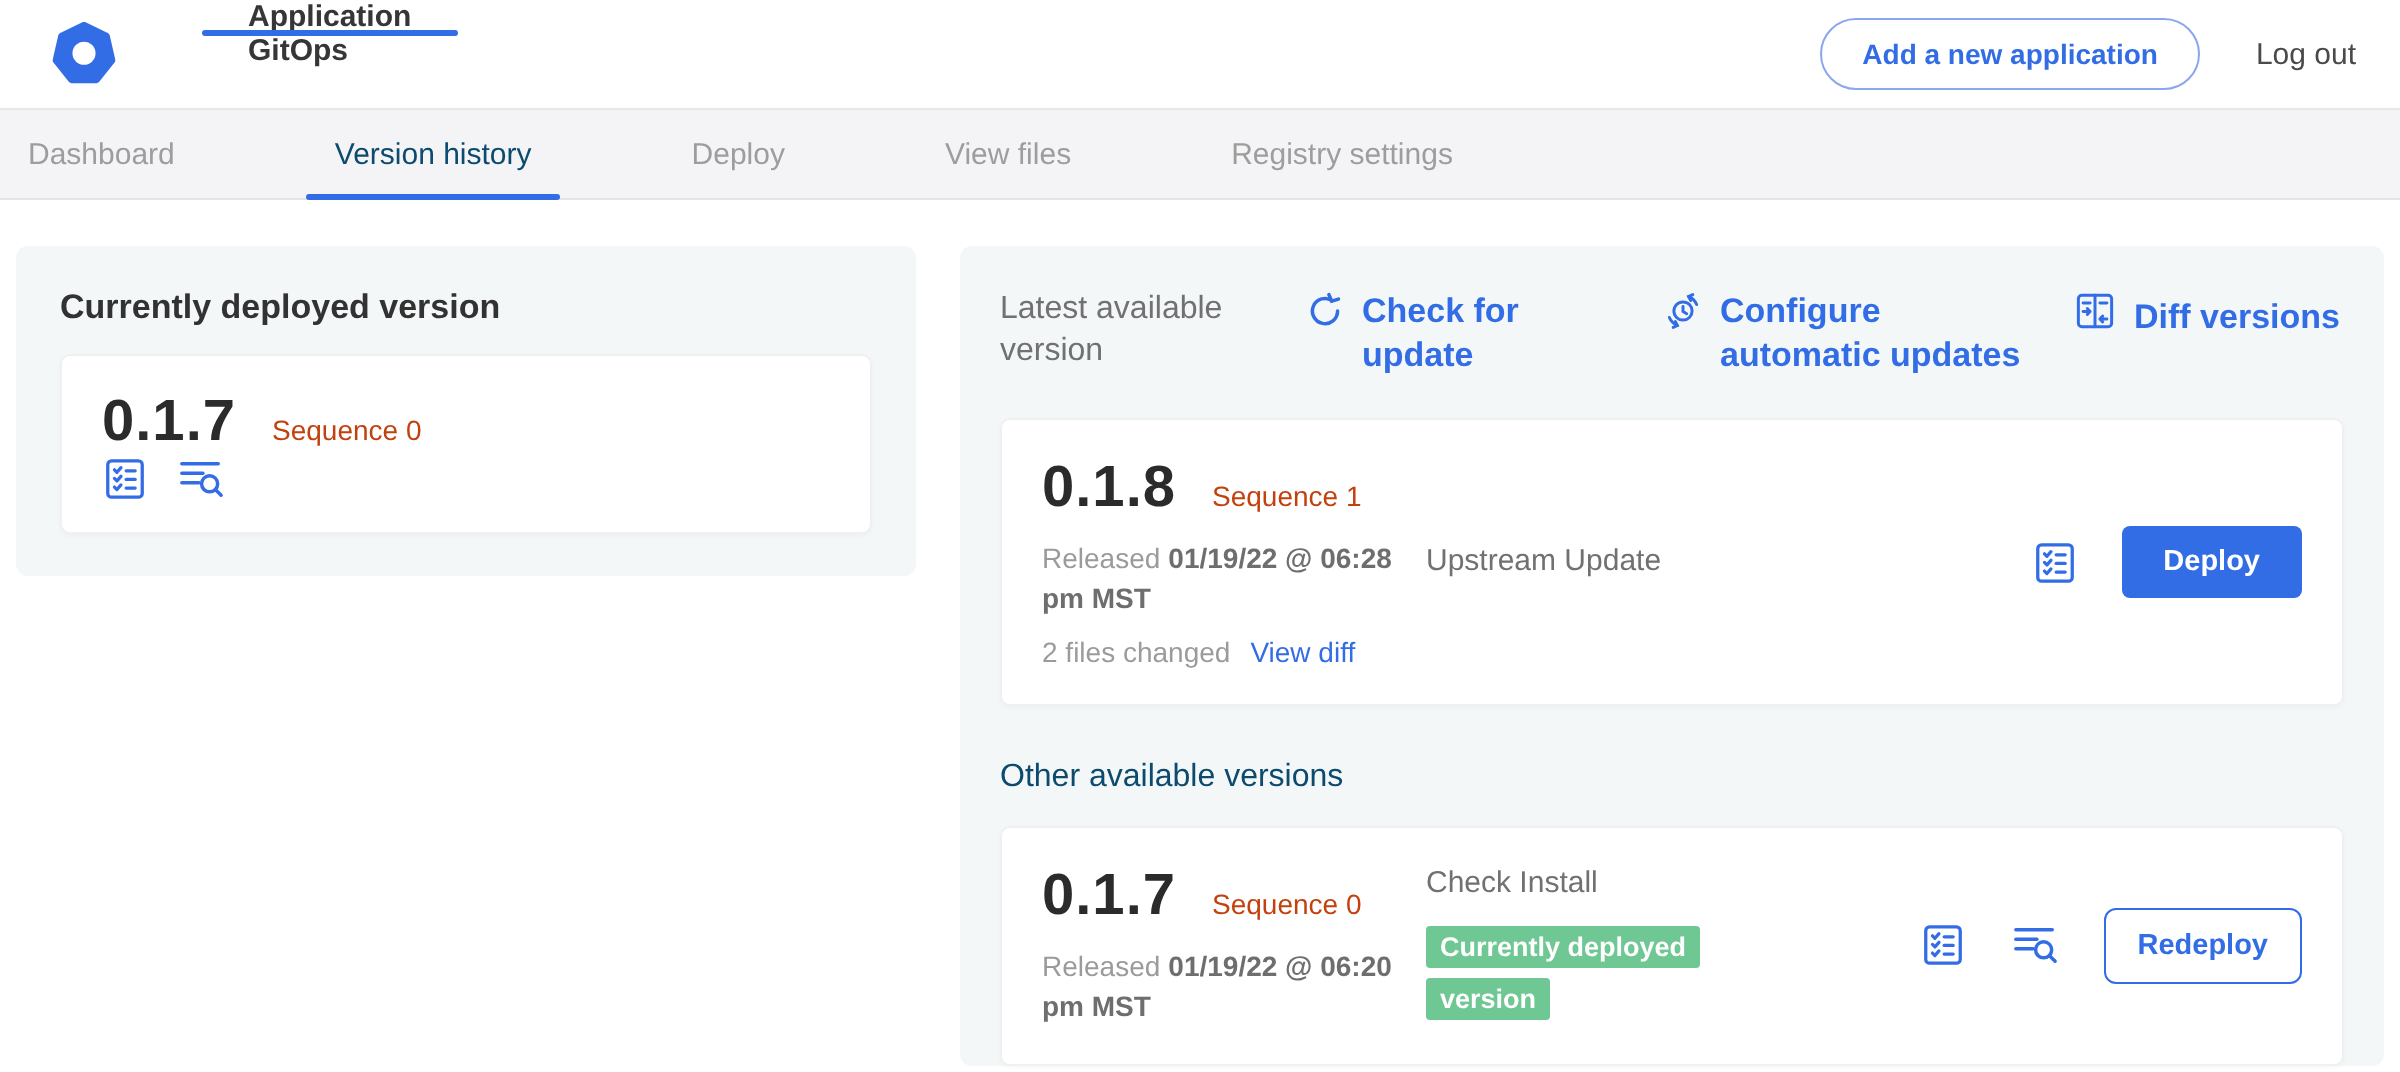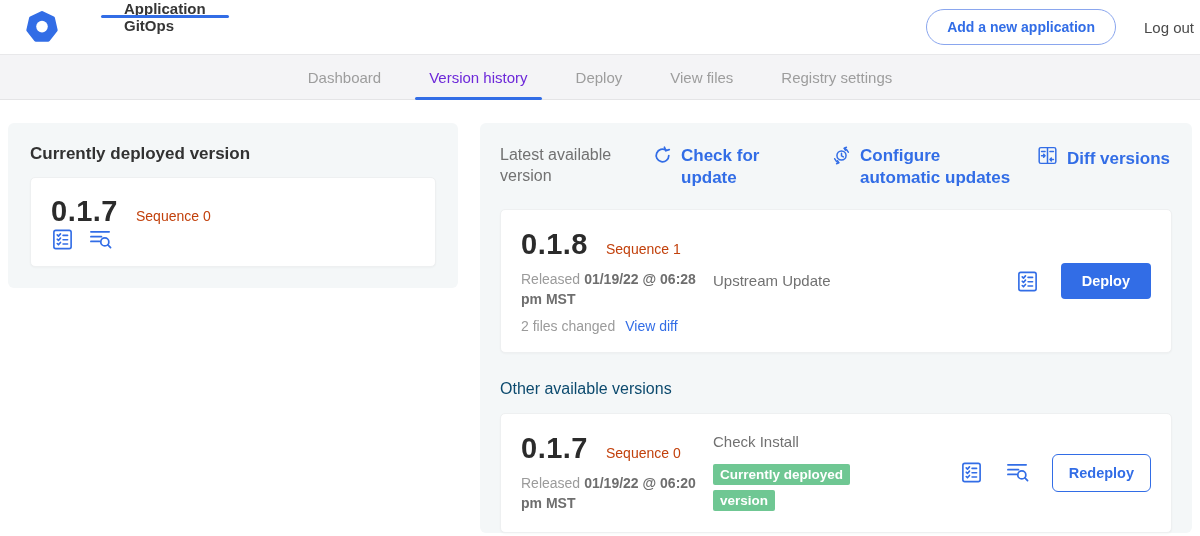--- a/index.html
+++ b/index.html
@@ -10,32 +10,32 @@
   .header { height: 55px; border-bottom: 1px solid #e8e8ea; display: flex;
     align-items: stretch; background: #fff; }
   .logo { align-self: center; margin: 0 42px 0 25px; width: 34px; height: 34px;
     cursor: pointer; }
   .top-tabs { display: flex; align-items: stretch; flex-direction: column; }
   .top-tab { display: flex; align-items: center; padding: 0 23px; font-size: 15px;
     font-weight: 600; color: #363636; position: relative; cursor: pointer; }
   .top-tab.active::after { content: ""; position: absolute; left: 0; right: 0;
     bottom: -1px; height: 3px; background: #326de6; border-radius: 2px; }
   .header-right { margin-left: auto; display: flex; align-items: center; gap: 28px;
-    padding-right: 6px; }
+    padding-right: 22px; }
   .pill-btn { background: #fff; border: 1px solid #8aa6ee; border-radius: 19px;
     color: #326de6; font-family: inherit; font-size: 14px; font-weight: 700;
     padding: 9px 20px; cursor: pointer; }
   .logout { font-size: 15px; color: #4a4a4a; cursor: pointer; }
 
   
   .subnav { height: 45px; background: #f4f4f6; border-bottom: 1px solid #e4e4e6;
-    display: flex; justify-content: center; gap: 20px; }
+    display: flex; gap: 52px; }
   .subnav-item { display: flex; align-items: center; padding: 0 14px; font-size: 15px;
     color: #9d9d9d; position: relative; cursor: pointer; }
-  .subnav-item.active { color: #6d28d9; font-weight: 500; }
+  .subnav-item.active { color: #0c4a6e; font-weight: 500; }
   .subnav-item.active::after { content: ""; position: absolute; left: 0; right: 0;
     bottom: -1px; height: 3px; background: #326de6; border-radius: 2px; }
 
   
   .main { display: flex; align-items: flex-start; gap: 22px; padding: 23px 8px 0 8px; }
   .panel { background: #f4f7f8; border-radius: 6px; }
   .left-panel { width: 450px; padding: 21px 22px; flex: none; }
   .left-panel h2 { font-size: 17px; font-weight: 700; color: #323232; margin-bottom: 13px; }
   .right-panel { flex: 1; padding: 20px; height: 410px; }
 

